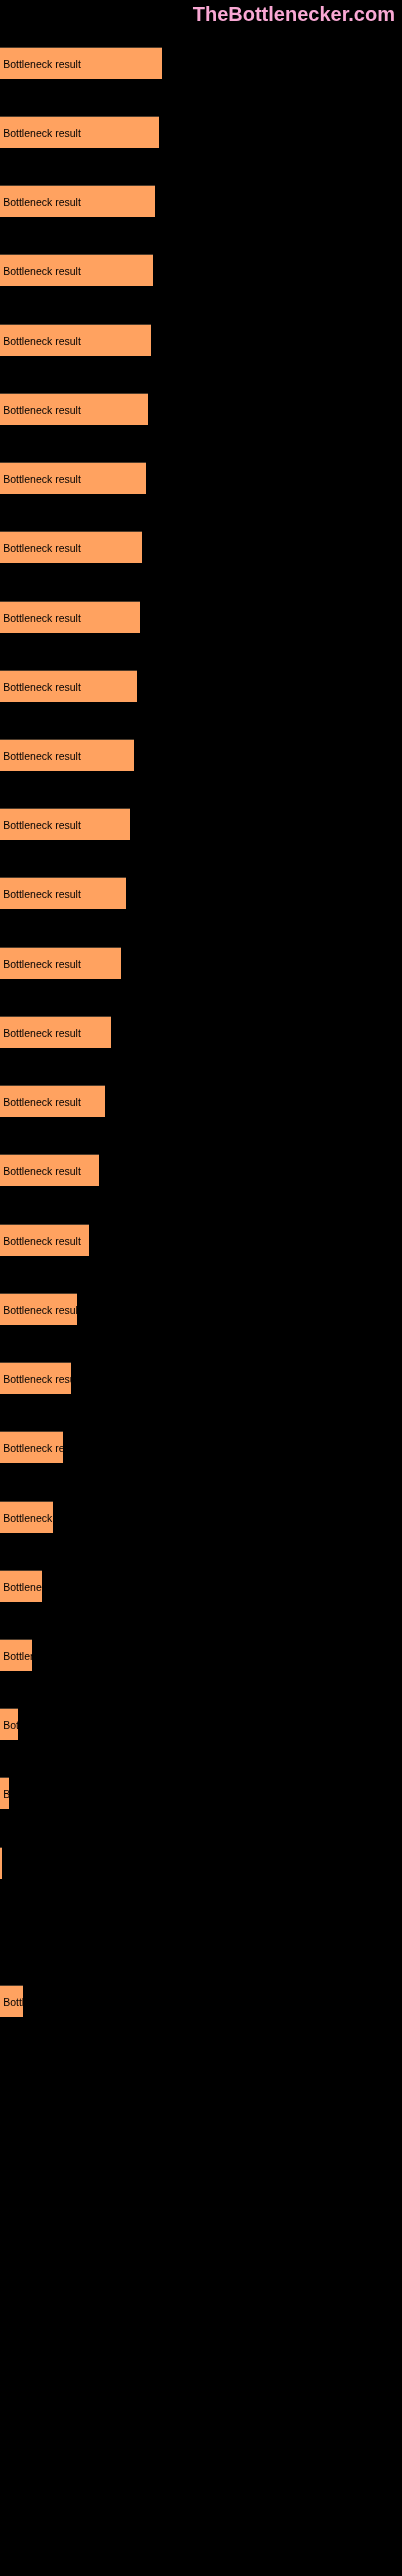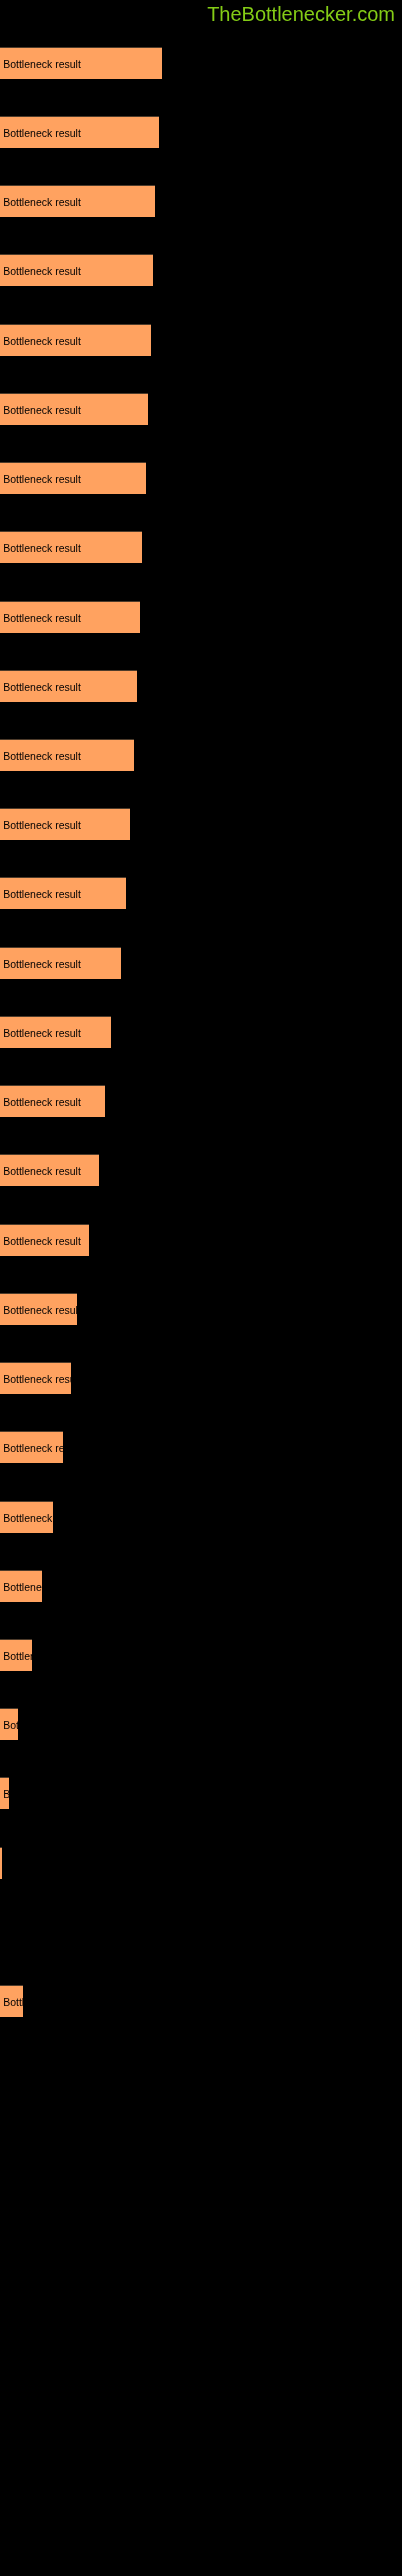--- a/index.html
+++ b/index.html
@@ -21,24 +21,25 @@
     width: 403px;
     height: 2576px;
     background: #000000;
   }
   .watermark {
     position: absolute;
     right: 8px;
     top: 1.6px;
     font-family: "Liberation Sans", sans-serif;
     font-size: 20px;
-    color: #84cc16;
+    color: #f9a8d4;
     letter-spacing: 0px;
     white-space: nowrap;
     line-height: 24px;
+    font-weight: bold;
   }
   .bars-layer {
     position: absolute;
     left: 0;
     top: 0;
     width: 403px;
     height: 2576px;
   }
   .bar-row {
     position: absolute;

